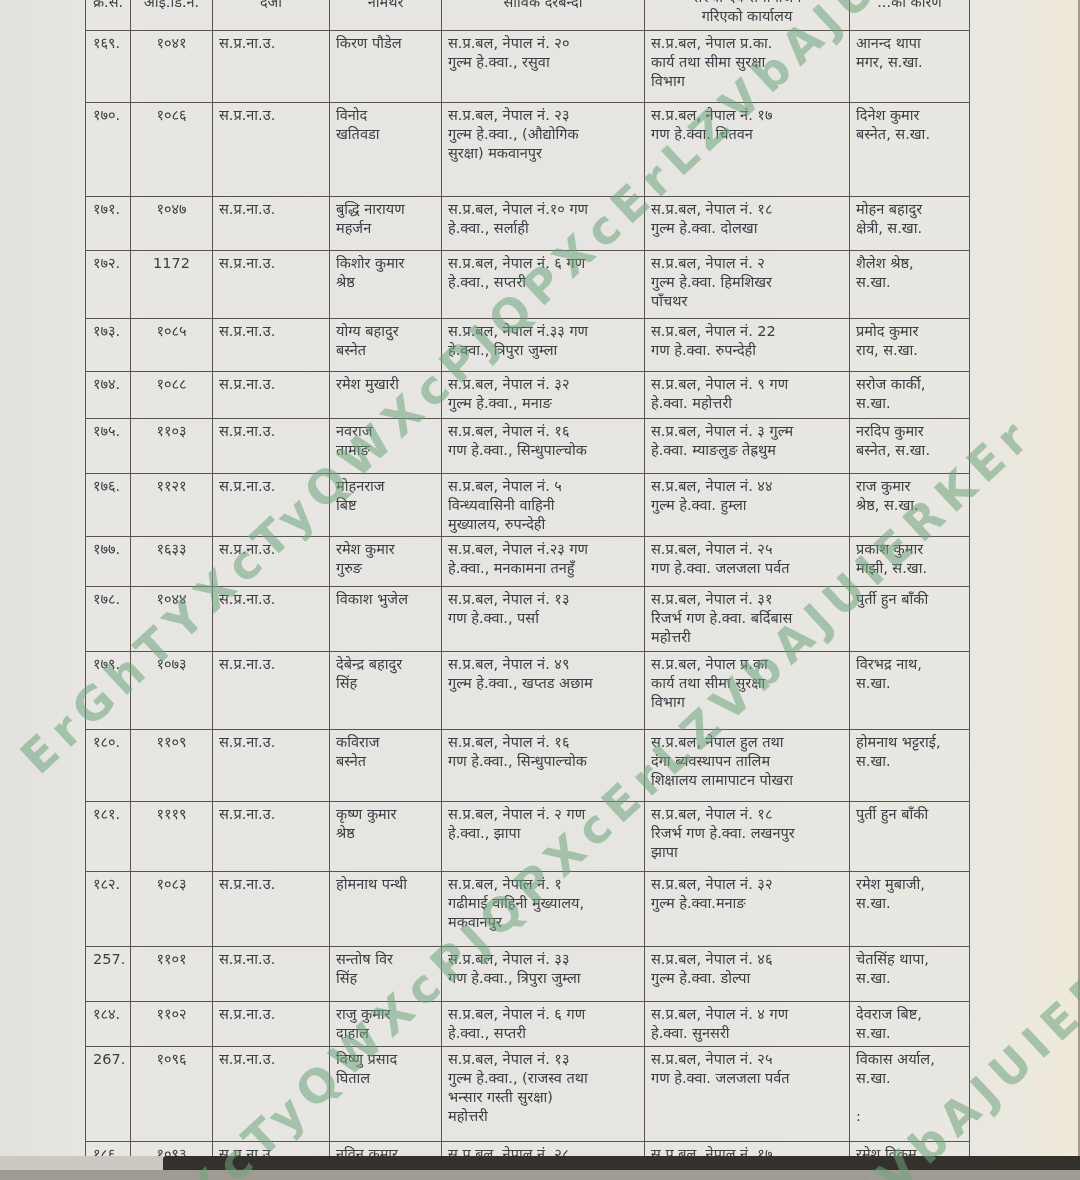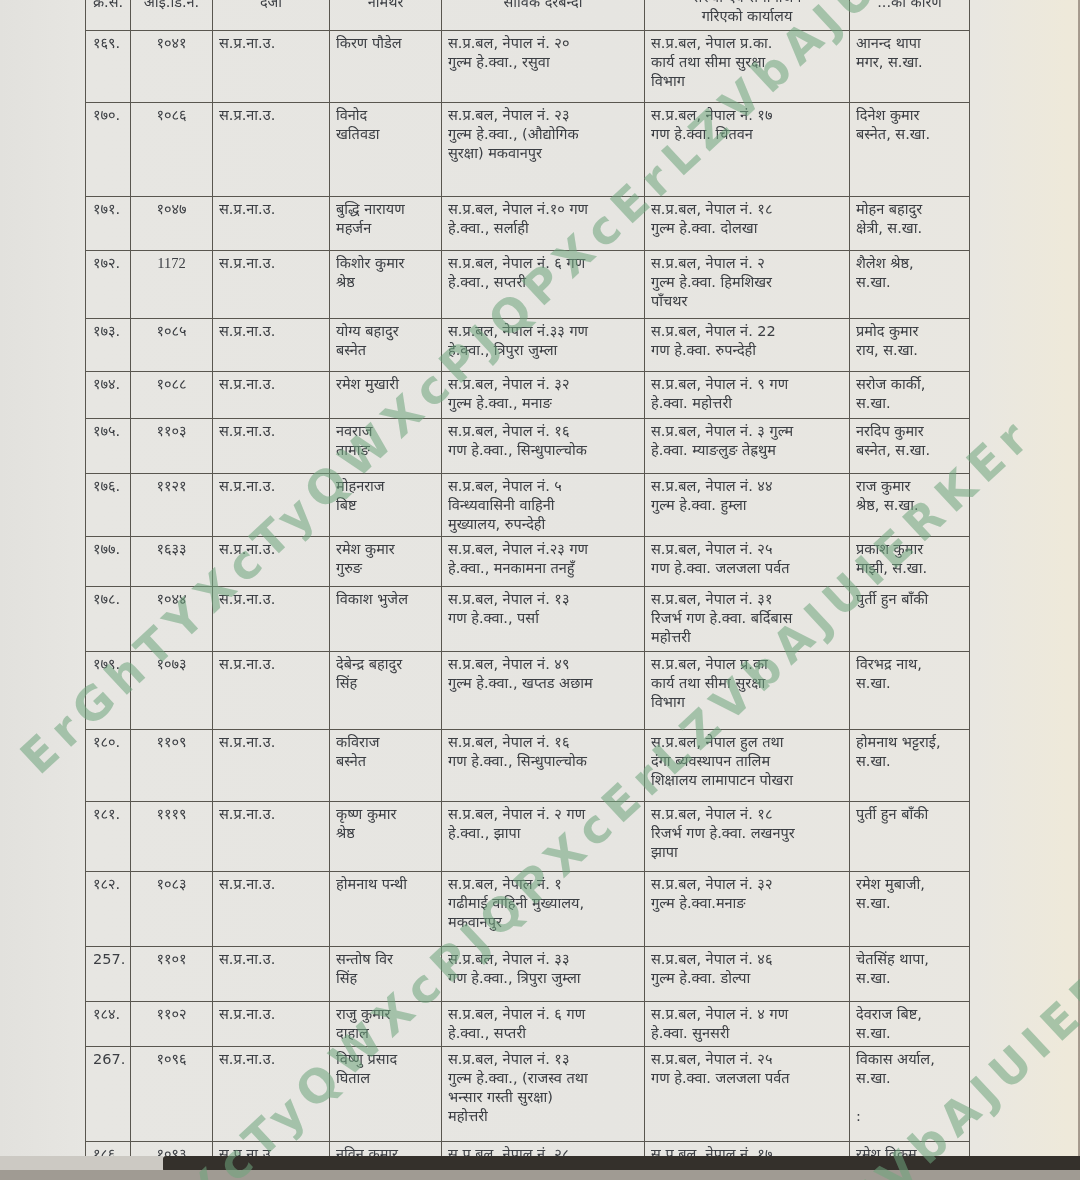--- a/index.html
+++ b/index.html
@@ -16,21 +16,21 @@
     background:#34302b;border-radius:3px 0 0 3px;}
   .edge-bottom-gray{position:absolute;left:0;top:1156px;width:163px;height:24px;background:#ccc9c3;}
   .edge-bottom-far{position:absolute;left:0;top:1170px;width:1080px;height:10px;background:#a09b93;}
 
   table{position:absolute;left:85px;top:-30px;width:884px;
     border-collapse:collapse;table-layout:fixed;}
   td{border:1.6px solid #59564f;vertical-align:top;padding:3px 6px 2px 6px;
     font-size:14.5px;line-height:19px;color:#3b3e43;white-space:pre-line;
     overflow:hidden;}
   td.c0{padding-left:7px;}
-  td.c1{text-align:center;font-family:Liberation Serif, serif;}
+  td.c1{text-align:center;}
   tr.hdr td{text-align:center;font-size:14.5px;}
   tr.hdr td .ht{margin-top:19px;}
   tr.hdr td.wide .ht{margin-top:14px;}
 
   
   .wm{position:absolute;left:0;top:0;width:100%;height:100%;pointer-events:none;z-index:5;}
   .wm span{position:absolute;font-family:"DejaVu Sans",sans-serif;font-weight:bold;
     font-size:46px;letter-spacing:8px;color:rgba(109,164,124,0.55);
     transform-origin:0 0;white-space:nowrap;mix-blend-mode:multiply;}
   .wm .w1{left:10px;top:745px;transform:rotate(-43deg);}

